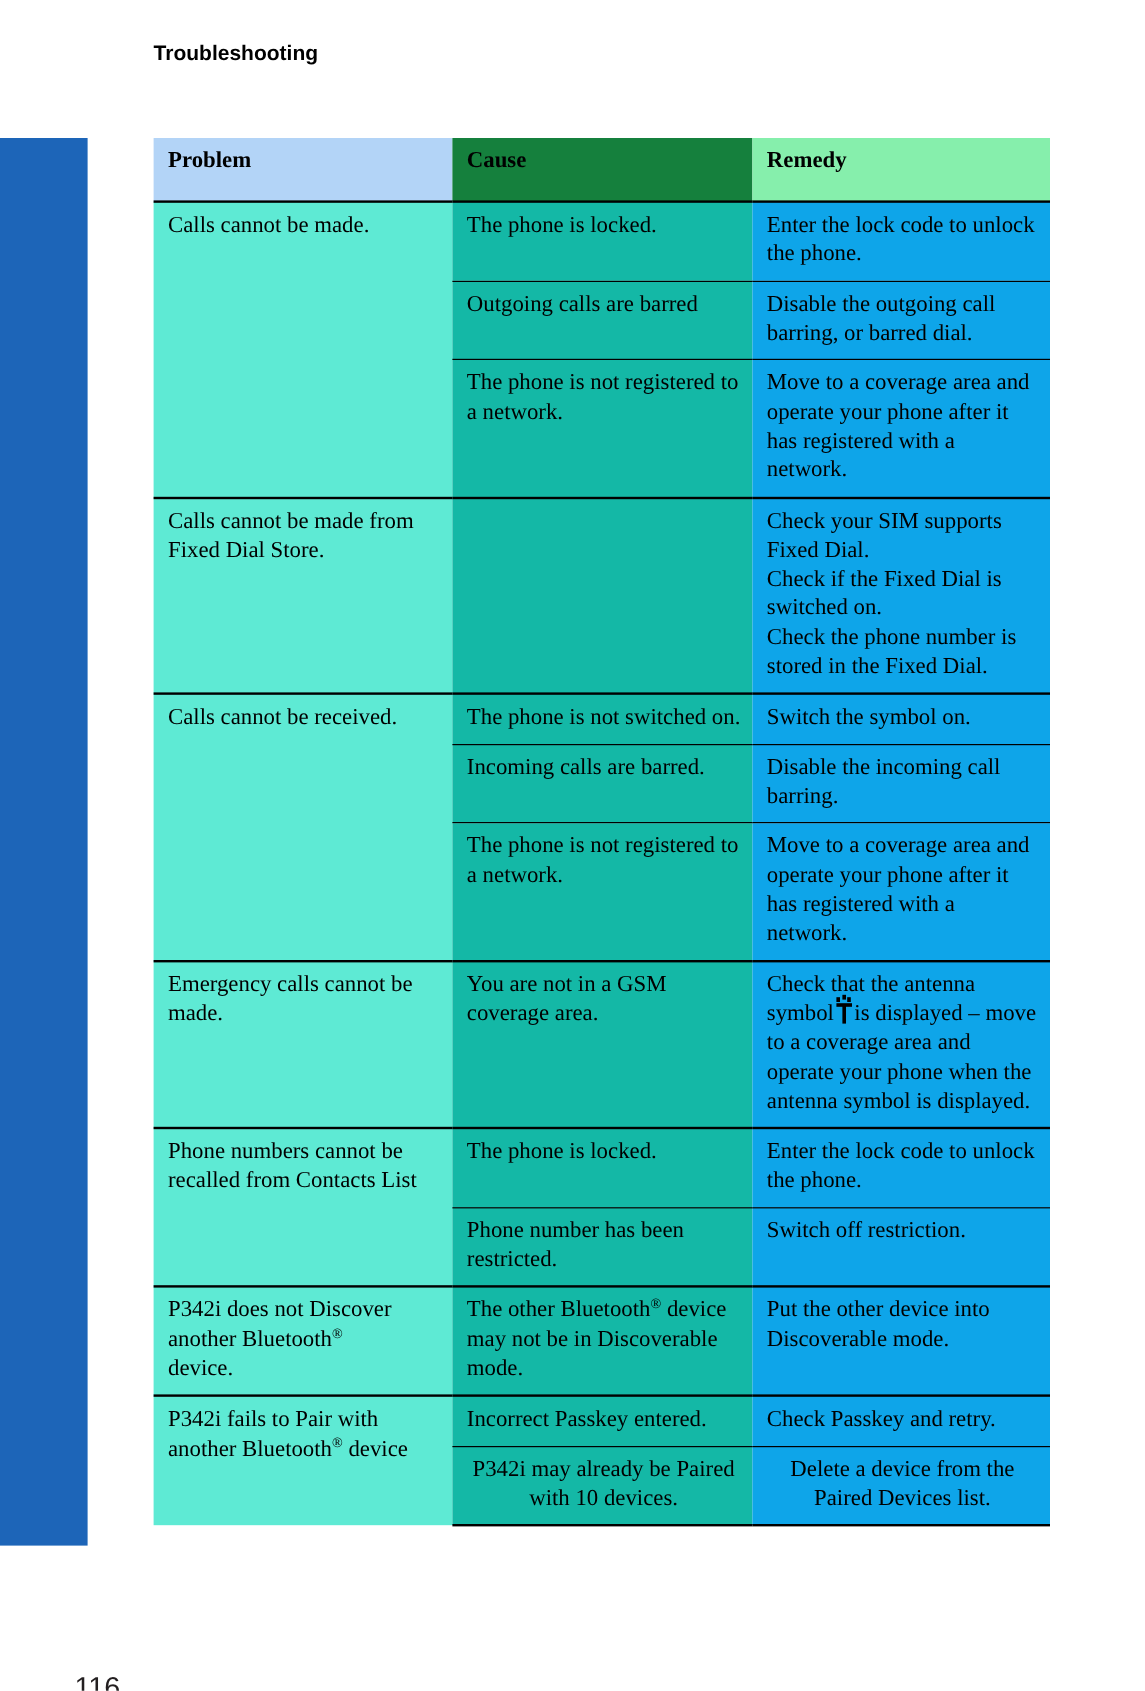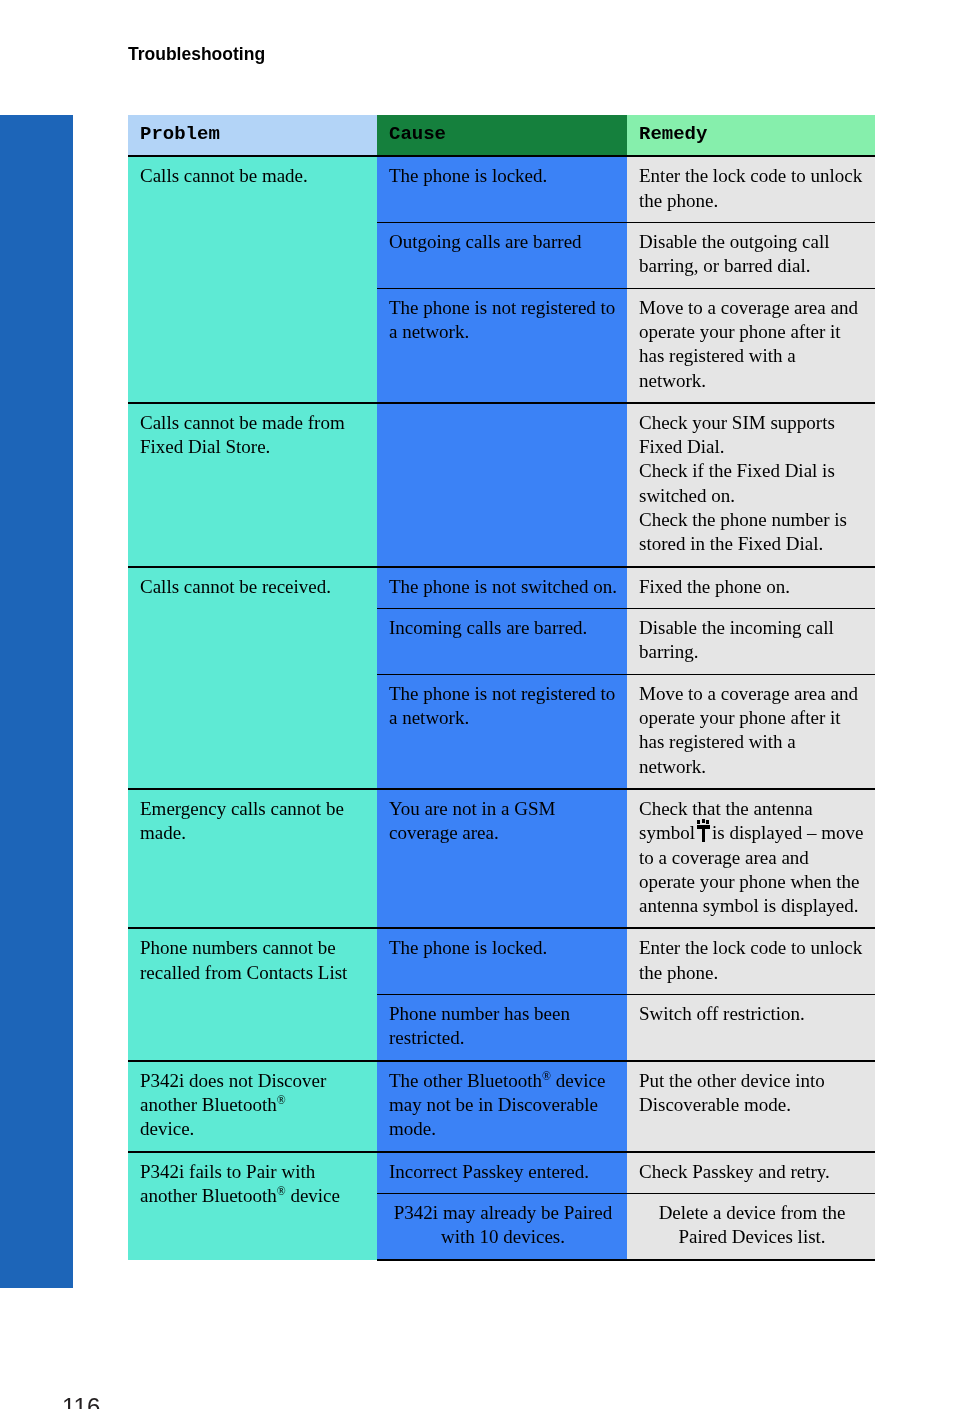--- a/index.html
+++ b/index.html
@@ -22,21 +22,21 @@
     top: 115px;
     width: 73px;
     height: 1173px;
     background: #1d65b8;
   }
 
   
   .page-heading {
     position: absolute;
     left: 128px;
-    top: 44px;
+    top: 34px;
     font-family: "Liberation Sans", "DejaVu Sans", sans-serif;
     font-weight: bold;
     font-size: 17.5px;
     color: #000000;
   }
 
   
   .page-number {
     position: absolute;
     left: 62px;
@@ -67,36 +67,36 @@
     text-align: left;
     padding: 7px 10px 9px 12px;
     font-size: 19px;
     line-height: 1.28;
     color: #000000;
     border: 0;
   }
 
   
   thead th {
-    font-family: Liberation Mono, monospace;
+    font-family: Liberation Serif, serif;
     font-weight: bold;
     font-size: 17.5px;
     padding-top: 13px;
     padding-bottom: 13px;
-    height: 41px;
+    height: 53px;
     box-sizing: border-box;
   }
   th.h-problem { background: #b3d4f7; }
   th.h-cause   { background: #15803d; }
   th.h-remedy  { background: #86efac; }
 
   
   td.col-problem { background: #5eead4; }
-  td.col-cause   { background: #3b82f6; }
-  td.col-remedy  { background: #e5e5e5; }
+  td.col-cause   { background: #14b8a6; }
+  td.col-remedy  { background: #0ea5e9; }
 
   
   tr.group-start > td,
   tr.group-start > th { border-top: 2.2px solid #000000; }
 
   
   tr.sub-row > td { border-top: 1.4px solid #000000; }
 
   
   thead tr > th { border-bottom: 2.2px solid #000000; }
@@ -203,21 +203,21 @@
       <td class="col-remedy">
         <span class="nowrap-line">Check your SIM supports Fixed Dial.</span>
         <span class="nowrap-line">Check if the Fixed Dial is switched on.</span>
         <span class="nowrap-line">Check the phone number is stored in the Fixed Dial.</span>
       </td>
     </tr>
 
     <tr class="group-start">
       <td class="col-problem" rowspan="3">Calls cannot be received.</td>
       <td class="col-cause">The phone is not switched on.</td>
-      <td class="col-remedy">Fixed the phone on.</td>
+      <td class="col-remedy">Switch the symbol on.</td>
     </tr>
     <tr class="sub-row">
       <td class="col-cause">Incoming calls are barred.</td>
       <td class="col-remedy">Disable the incoming call barring.</td>
     </tr>
     <tr class="sub-row">
       <td class="col-cause">The phone is not registered to a network.</td>
       <td class="col-remedy">Move to a coverage area and operate your phone after it has registered with a network.</td>
     </tr>
 

